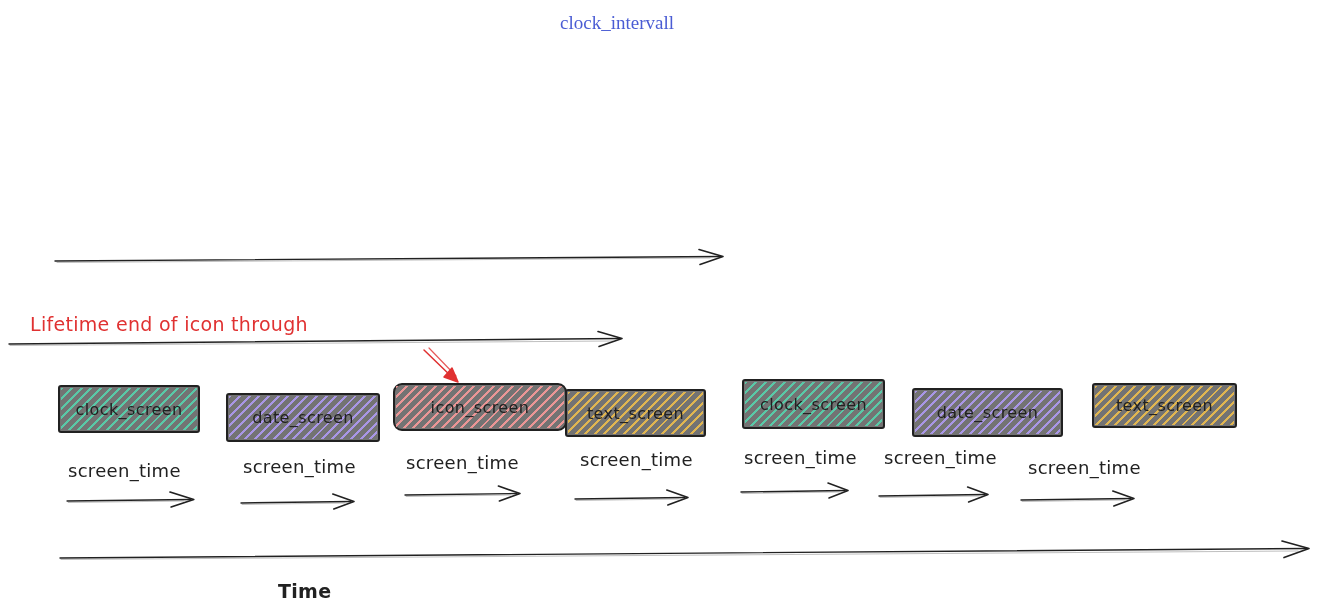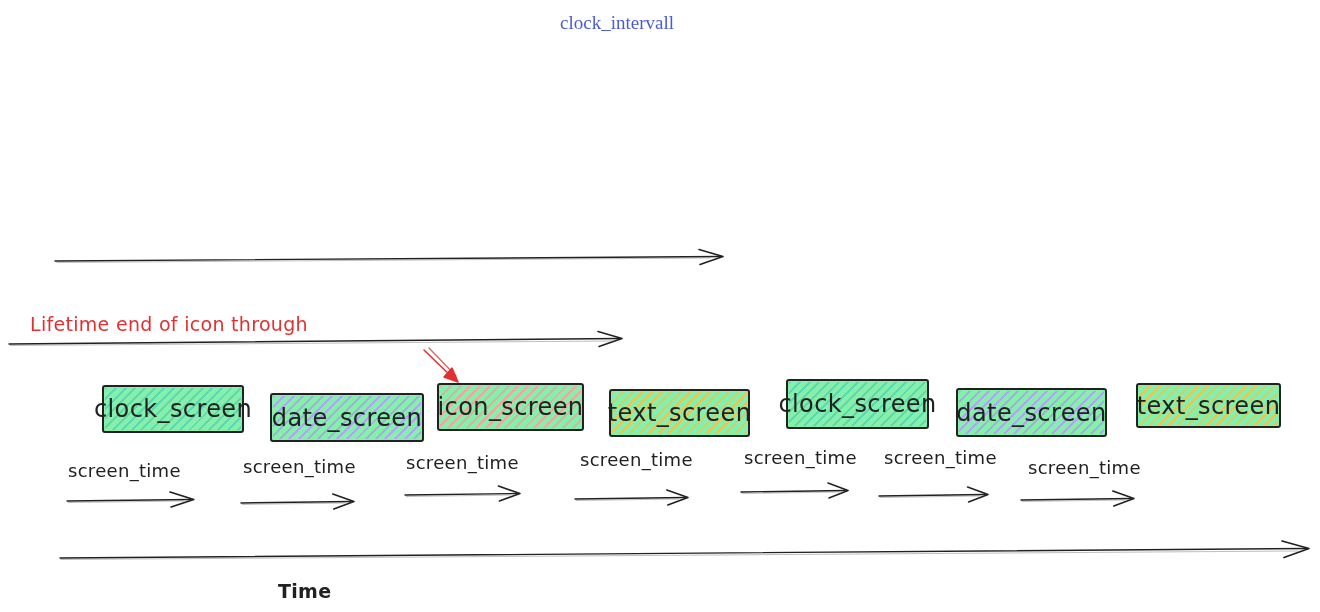--- a/index.html
+++ b/index.html
@@ -46,25 +46,24 @@
   .arrow-svg.red-arrow path, .arrow-svg.red-arrow polyline { stroke: var(--red, #e03131); }
   .arrow-svg.red-arrow .head-fill { fill: var(--red, #e03131); stroke: var(--red, #e03131); }
 
   .screen-box {
     position: absolute;
     border: 2px solid var(--ink, #1e1e1e);
     border-radius: 3px;
     display: flex;
     align-items: center;
     justify-content: center;
-    font-size: 24px;
+    font-size: 16px;
     letter-spacing: 0.4px;
     white-space: nowrap;
-    background-color: #86efac;
-    margin-left: 44px;
+    background-color: #737373;
   }
   .screen-box .box-label { position: relative; z-index: 2; }
   .screen-box::before {
     content: "";
     position: absolute;
     inset: 1px;
     background: repeating-linear-gradient(
       135deg,
       var(--c) 0px, var(--c) 2.1px,
       transparent 2.1px, transparent 6.8px
@@ -109,21 +108,21 @@
     <path d="M9,1 L36,29" stroke-width="1.2" opacity="0.8"></path>
     <path class="head-fill" d="M38,35 L24,30 L32,21 Z" stroke-width="1.5"></path>
   </svg>
 
   <div class="screen-box c-green" style="left:58px;  top:385px; width:142px; height:48px;">
     <span class="box-label">clock_screen</span>
   </div>
   <div class="screen-box c-purple" style="left:226px; top:393px; width:154px; height:49px;">
     <span class="box-label">date_screen</span>
   </div>
-  <div class="screen-box c-red" style="left:393px; top:383px; width:147px; height:48px;">
+  <div class="screen-box c-red" style="left:393px; top:383px; width:174px; height:48px;border-radius:9px;">
     <span class="box-label">icon_screen</span>
   </div>
   <div class="screen-box c-yellow" style="left:565px; top:389px; width:141px; height:48px;">
     <span class="box-label">text_screen</span>
   </div>
   <div class="screen-box c-green" style="left:742px; top:379px; width:143px; height:50px;">
     <span class="box-label">clock_screen</span>
   </div>
   <div class="screen-box c-purple" style="left:912px; top:388px; width:151px; height:49px;">
     <span class="box-label">date_screen</span>

